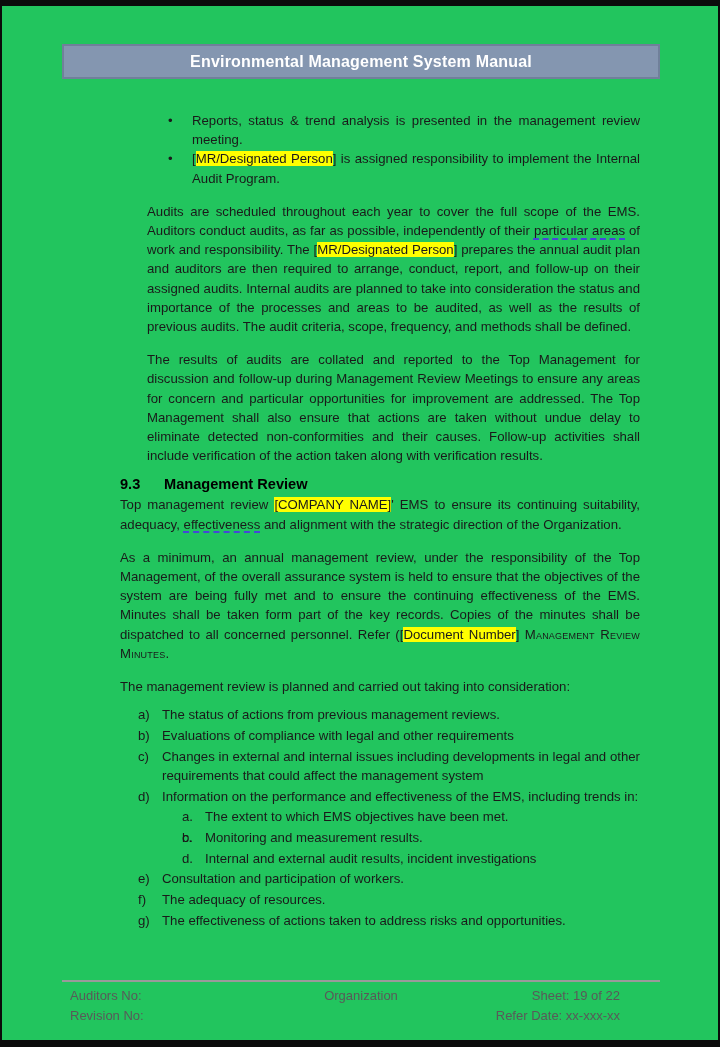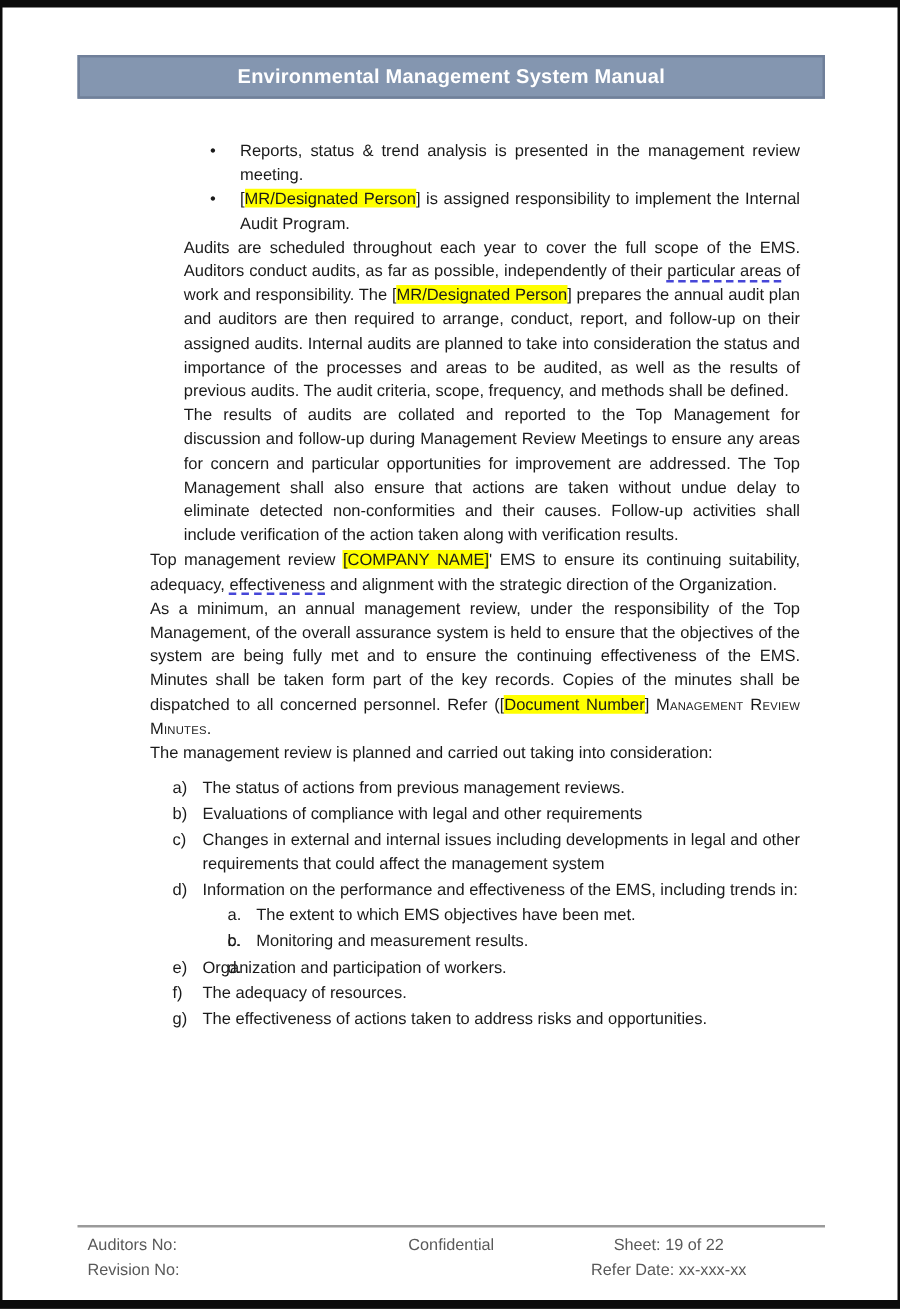--- a/index.html
+++ b/index.html
@@ -4,37 +4,37 @@
 <style>
   * { margin:0; padding:0; box-sizing:border-box; }
   html,body { background:#444; }
   .stage {
     position:relative; width:720px; height:1047px; margin:0 auto;
     background:#0b0b0b; overflow:hidden;
     font-family:"Liberation Sans", sans-serif;
   }
   .page {
     position:absolute; top:6px; left:2px; right:2px; bottom:7px;
-    background:#ffffff; overflow:hidden;
+    background:#22c55e; overflow:hidden;
   }
   
   .banner {
     margin:38px 58px 0 60px; height:35px;
     background:#8496b0; border:2px solid #70809a;
     display:flex; align-items:center; justify-content:center;
   }
   .banner-title { color:#ffffff; font-weight:bold; font-size:16px; letter-spacing:.2px; }
 
   
   .content {
     margin:32px 78px 0 118px;
     font-size:13.2px; line-height:19.2px; color:#1a1a1a;
   }
   .indent-block { margin-left:27px; }
-  .para { text-align:justify; margin-top:0; }
+  .para { text-align:justify; margin-top:14px; }
   .bullet-item { position:relative; padding-left:45px; text-align:justify; }
   .bullet-item .bm { position:absolute; left:21px; }
 
   .hl { background:#ffff00; }
   .sq {
     text-decoration:underline; text-decoration-style:dashed;
     text-decoration-color:#4646d8; text-decoration-thickness:2px;
     text-underline-offset:3px;
   }
   .sc { font-variant:small-caps; letter-spacing:.2px; }
@@ -51,21 +51,21 @@
 
   
   .footer {
     position:absolute; left:60px; width:598px; bottom:14px;
     border-top:2px solid #9a9a9a; padding-top:4px;
     font-size:13px; line-height:20px; color:#595959;
   }
   .frow { display:flex; }
   .fleft { width:210px; padding-left:8px; }
   .fcenter { flex:1; text-align:center; }
-  .fright { width:210px; text-align:center; padding-right:40px; }
+  .fright { width:210px; text-align:right; padding-right:40px; }
 </style>
 </head>
 <body>
 
 <div class="stage">
   <div class="page">
 
     <div class="banner">
       <span class="banner-title">Environmental Management System Manual</span>
     </div>
@@ -81,20 +81,21 @@
           <span class="bm">•</span>
           <span>[</span><span class="hl">MR/Designated Person</span><span>] is assigned responsibility to implement the Internal Audit Program.</span>
         </div>
 
         <p class="para"><span>Audits are scheduled throughout each year to cover the full scope of the EMS. Auditors conduct audits, as far as possible, independently of their </span><span class="sq">particular areas</span><span> of work and responsibility. The [</span><span class="hl">MR/Designated Person</span><span>] prepares the annual audit plan and auditors are then required to arrange, conduct, report, and follow-up on their assigned audits. Internal audits are planned to take into consideration the status and importance of the processes and areas to be audited, as well as the results of previous audits. The audit criteria, scope, frequency, and methods shall be defined.</span></p>
 
         <p class="para">The results of audits are collated and reported to the Top Management for discussion and follow-up during Management Review Meetings to ensure any areas for concern and particular opportunities for improvement are addressed. The Top Management shall also ensure that actions are taken without undue delay to eliminate detected non-conformities and their causes. Follow-up activities shall include verification of the action taken along with verification results.</p>
 
       </div>
 
+      <h2 class="section-heading"><span class="h-num">9.3</span><span>Management Review</span></h2>
 
       <p class="para tight"><span>Top management review </span><span class="hl">[COMPANY NAME]</span><span>' EMS to ensure its continuing suitability, adequacy, </span><span class="sq">effectiveness</span><span> and alignment with the strategic direction of the Organization.</span></p>
 
       <p class="para"><span>As a minimum, an annual management review, under the responsibility of the Top Management, of the overall assurance system is held to ensure that the objectives of the system are being fully met and to ensure the continuing effectiveness of the EMS. Minutes shall be taken form part of the key records. Copies of the minutes shall be dispatched to all concerned personnel. Refer ([</span><span class="hl">Document Number</span><span>] </span><span class="sc">Management Review Minutes.</span></p>
 
       <p class="para">The management review is planned and carried out taking into consideration:</p>
 
       <div class="alist">
         <div class="alist-item">
           <span class="am">a)</span>
@@ -118,40 +119,41 @@
         </div>
         <div class="sublist-item">
           <span class="am">b.</span>
         </div>
         <div class="sublist-item">
           <span class="am">c.</span>
           <span>Monitoring and measurement results.</span>
         </div>
         <div class="sublist-item">
           <span class="am">d.</span>
+          <span>Internal and external audit results, incident investigations</span>
         </div>
         <div class="alist-item">
           <span class="am">e)</span>
-          <span>Organization and participation of workers.</span>
+          <span>Consultation and participation of workers.</span>
         </div>
         <div class="alist-item">
           <span class="am">f)</span>
           <span>The adequacy of resources.</span>
         </div>
         <div class="alist-item">
           <span class="am">g)</span>
           <span>The effectiveness of actions taken to address risks and opportunities.</span>
         </div>
       </div>
     </div>
 
     <div class="footer">
       <div class="frow">
         <span class="fleft">Auditors No:</span>
-        <span class="fcenter">Confidential</span>
+        <span class="fcenter">Organization</span>
         <span class="fright">Sheet: 19 of 22</span>
       </div>
       <div class="frow">
         <span class="fleft">Revision No:</span>
         <span class="fcenter"></span>
         <span class="fright">Refer Date: xx-xxx-xx</span>
       </div>
     </div>
 
   </div>

